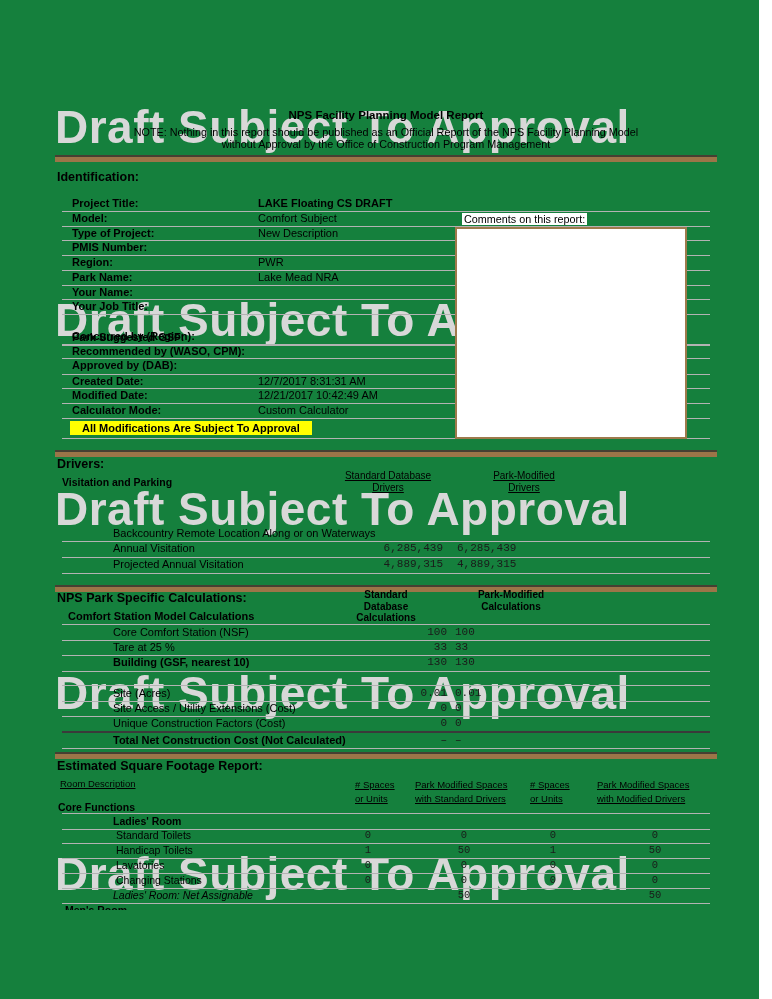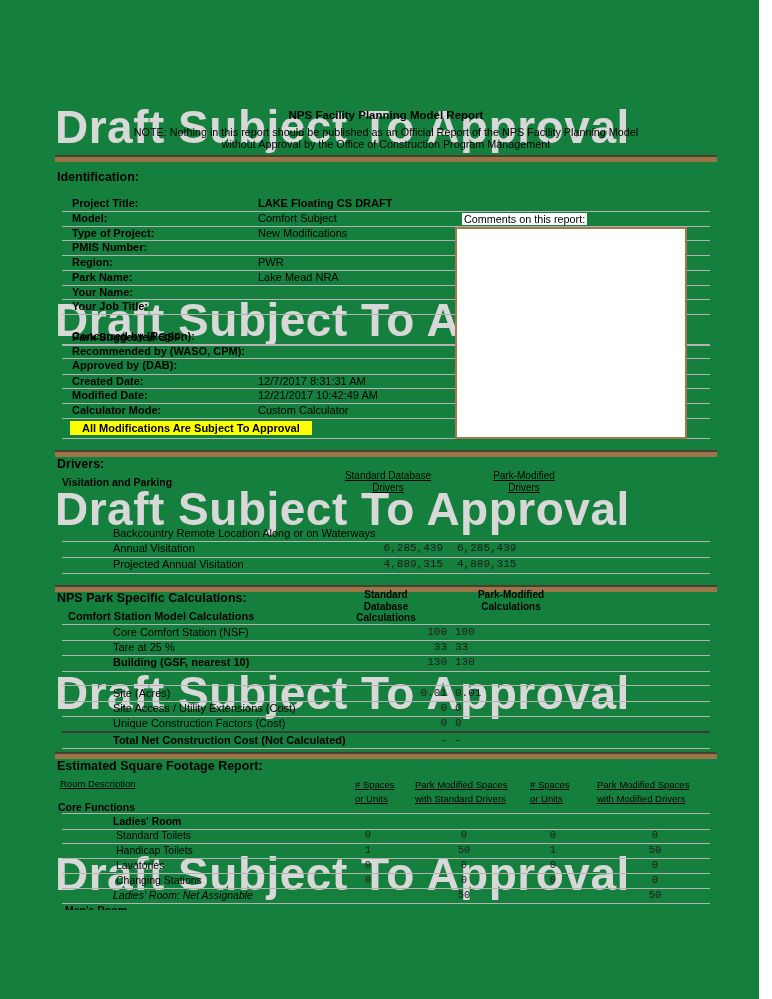--- a/index.html
+++ b/index.html
@@ -53,21 +53,21 @@
   <div class="row" style="top:196px;height:15px;">
     <span class="lbl">Project Title:</span>
     <span class="val" style="font-weight:bold;">LAKE Floating CS DRAFT</span>
   </div>
   <div class="row" style="top:211px;height:15px;">
     <span class="lbl">Model:</span>
     <span class="val">Comfort Subject</span>
   </div>
   <div class="row" style="top:226px;height:14px;">
     <span class="lbl">Type of Project:</span>
-    <span class="val">New Modifications</span>
+    <span class="val">New Description</span>
   </div>
   <div class="row" style="top:240px;height:15px;">
     <span class="lbl">PMIS Number:</span>
     <span class="val"></span>
   </div>
   <div class="row" style="top:255px;height:15px;">
     <span class="lbl">Region:</span>
     <span class="val">PWR</span>
   </div>
   <div class="row" style="top:270px;height:15px;">

